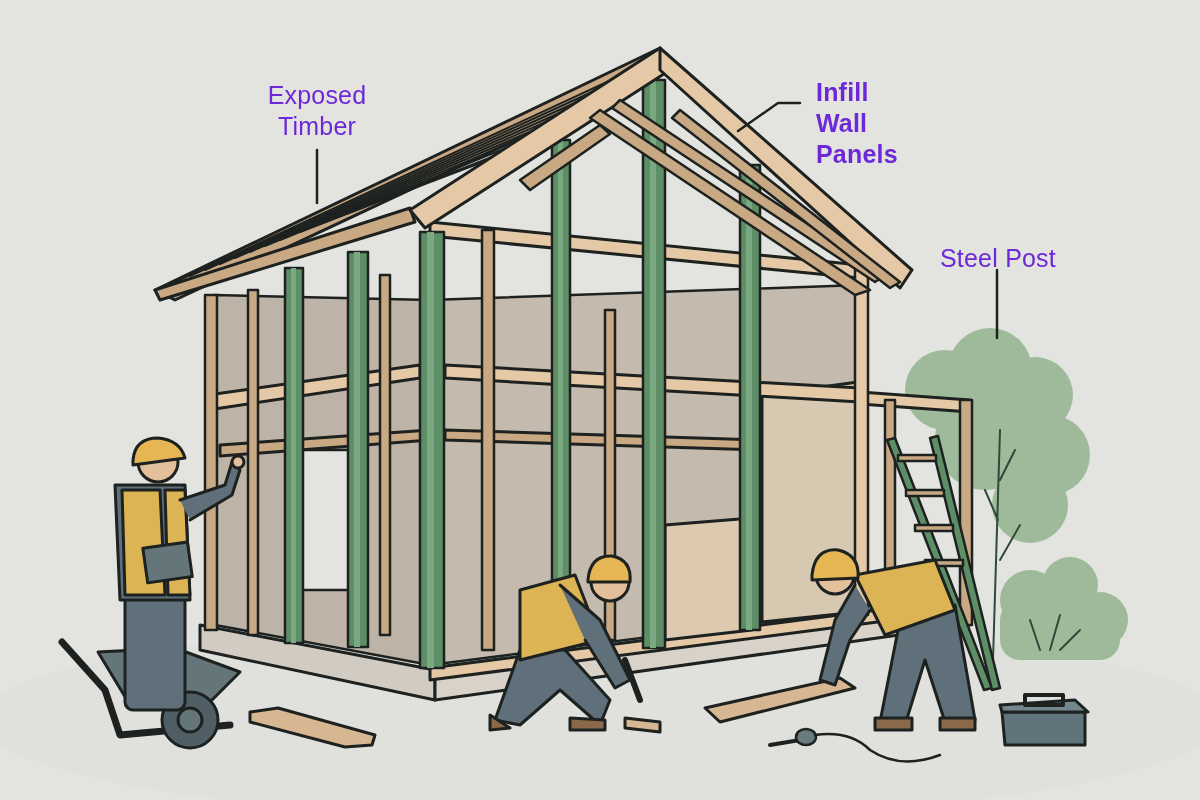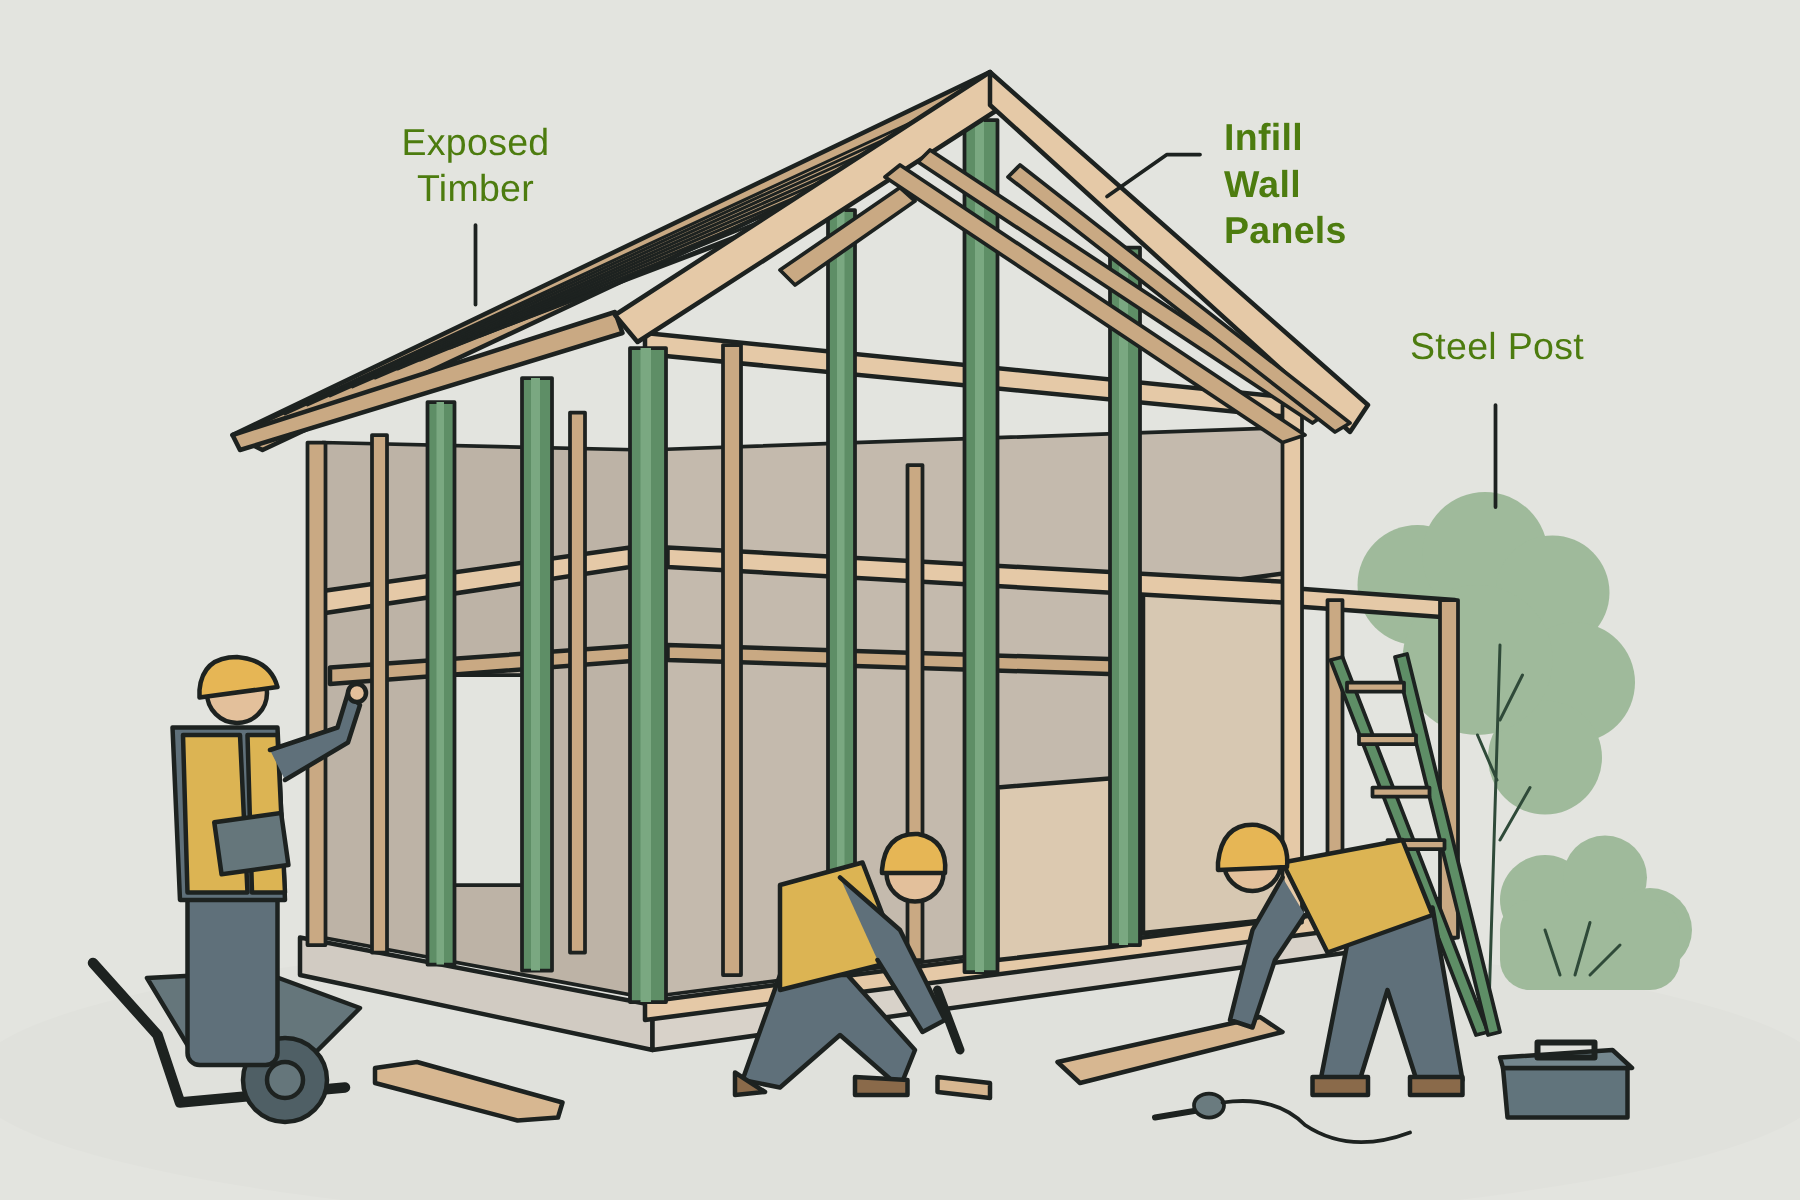--- a/index.html
+++ b/index.html
@@ -4,21 +4,21 @@
   <style>
     html, body { margin: 0; padding: 0; }
     body {
       width: 1200px; height: 800px; overflow: hidden;
       background: #e3e4df;
       font-family: "Liberation Sans", "DejaVu Sans", sans-serif;
     }
     #stage { position: relative; width: 1200px; height: 800px; }
     svg { position: absolute; left: 0; top: 0; }
     .label {
-      position: absolute; color: #4d7c0f; font-size: 25px; line-height: 31px;
+      position: absolute; color: #6d28d9; font-size: 25px; line-height: 31px;
       font-weight: 500; letter-spacing: 0.2px; white-space: pre-line;
     }
   </style>
 </head>
 <body>
 
 <div id="stage">
 
   <svg width="1200" height="800" viewBox="0 0 1200 800" stroke="#1d2220" stroke-linejoin="round" stroke-linecap="round">
 
@@ -205,15 +205,15 @@
       <path d="M875 718 L912 718 L912 730 L875 730 Z" fill="#8a6a4a"></path>
       <path d="M940 718 L975 718 L975 730 L940 730 Z" fill="#8a6a4a"></path>
     </g>
   </svg>
 
   <div class="label" style="left:262px; top:80px; text-align:center; width:110px;">Exposed
 Timber</div>
   <div class="label" style="left:816px; top:77px;font-weight:bold;">Infill
 Wall
 Panels</div>
-  <div class="label" style="left:940px; top:216px;">Steel Post</div>
+  <div class="label" style="left:940px; top:243px;">Steel Post</div>
 
 </div>
 
 </body></html>

